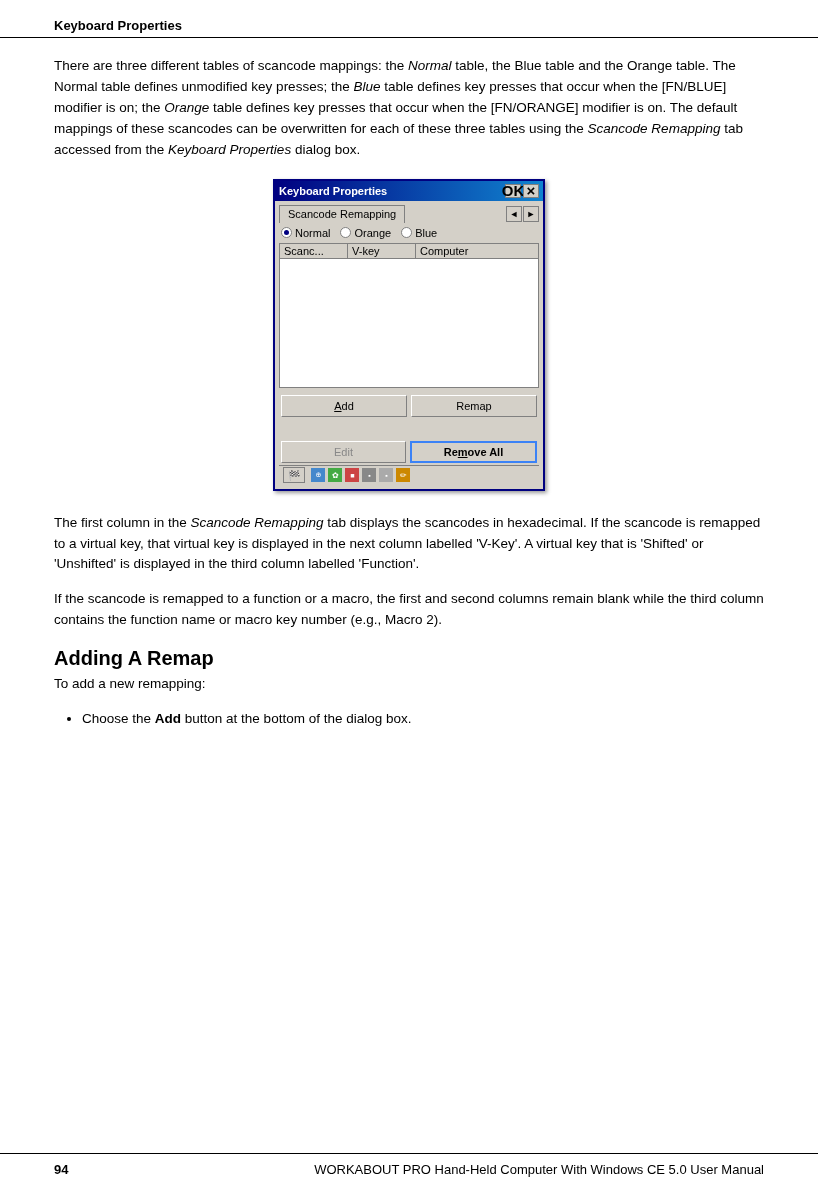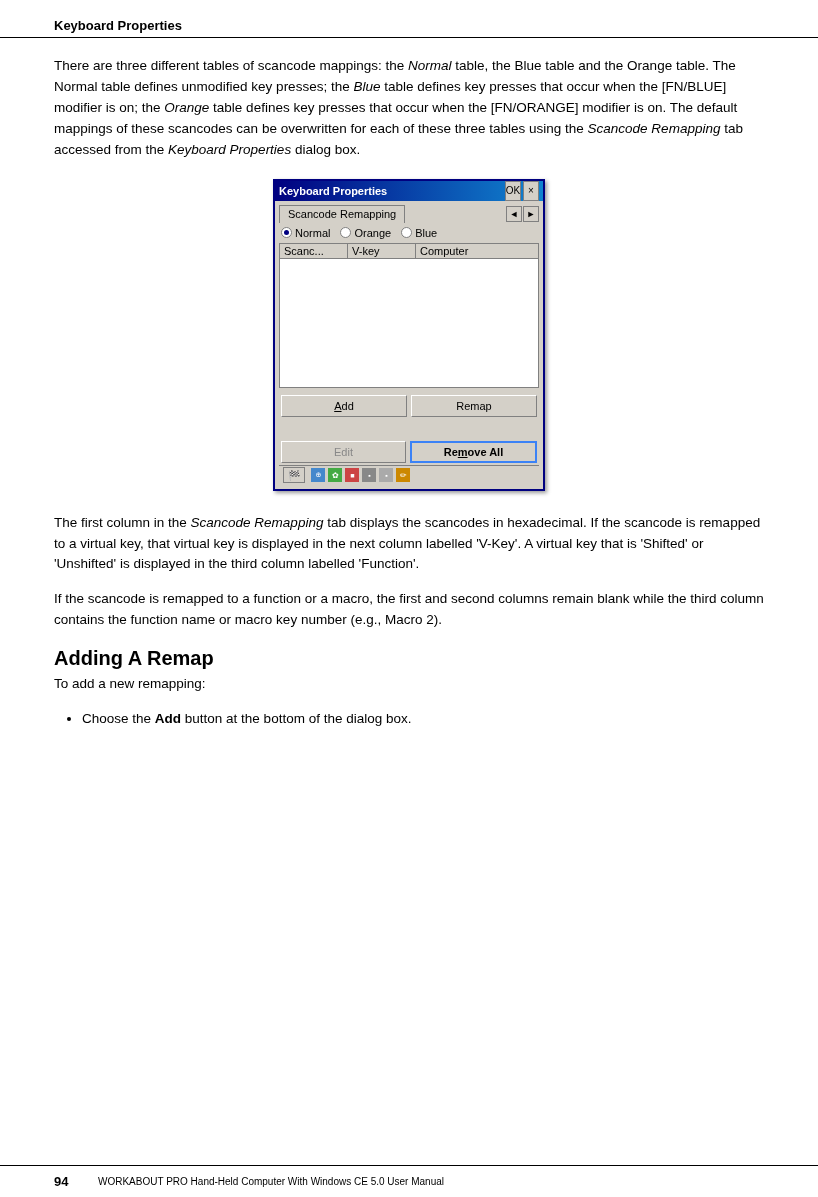--- a/index.html
+++ b/index.html
@@ -76,27 +76,27 @@
     }
     .dialog-title-buttons {
       display: flex;
       align-items: center;
       gap: 2px;
     }
     .title-btn {
       background: #d4d0c8;
       border: 1px solid #808080;
       width: 16px;
-      height: 20px;
-      font-size: 10px;
+      height: 14px;
+      font-size: 15px;
       display: flex;
       align-items: center;
       justify-content: center;
       cursor: pointer;
-      font-weight: normal;
+      font-weight: bold;
       color: #000;
     }
 
     .dialog-body {
       padding: 4px 4px 4px 4px;
     }
 
     
     .dialog-tabs {
       display: flex;
@@ -280,35 +280,35 @@
       line-height: 1.55;
       list-style-type: disc;
     }
 
     
     .page-footer {
       border-top: 1px solid #000;
       padding: 8px 54px;
       display: flex;
       align-items: center;
-      gap: 4px;
+      gap: 12px;
       position: absolute;
-      bottom: 0;
+      bottom: 12px;
       left: 0;
       right: 0;
     }
     .footer-page-num {
       font-size: 13px;
       font-weight: bold;
       min-width: 40px;
     }
     .footer-text {
-      font-size: 10px;
+      font-size: 13px;
       flex: 1;
-      text-align: left;
+      text-align: right;
     }
 
     .underline-char {
       text-decoration: underline;
     }
   </style>
 </head>
 <body>
 
 <div class="page-header">

